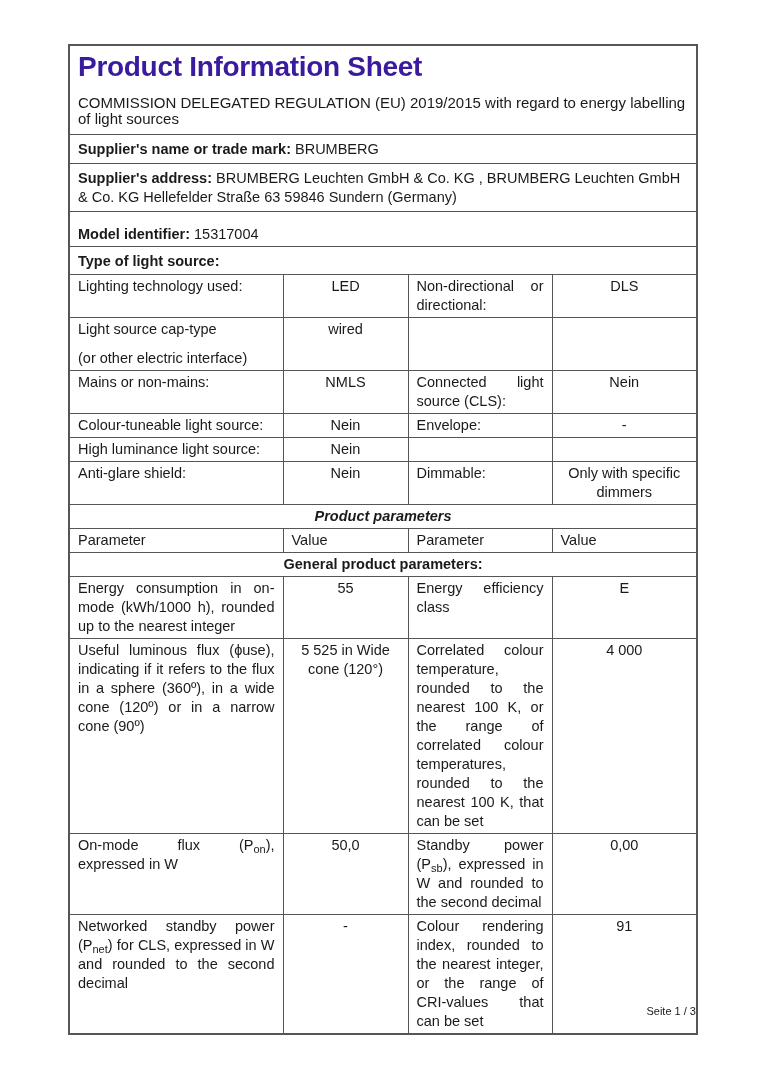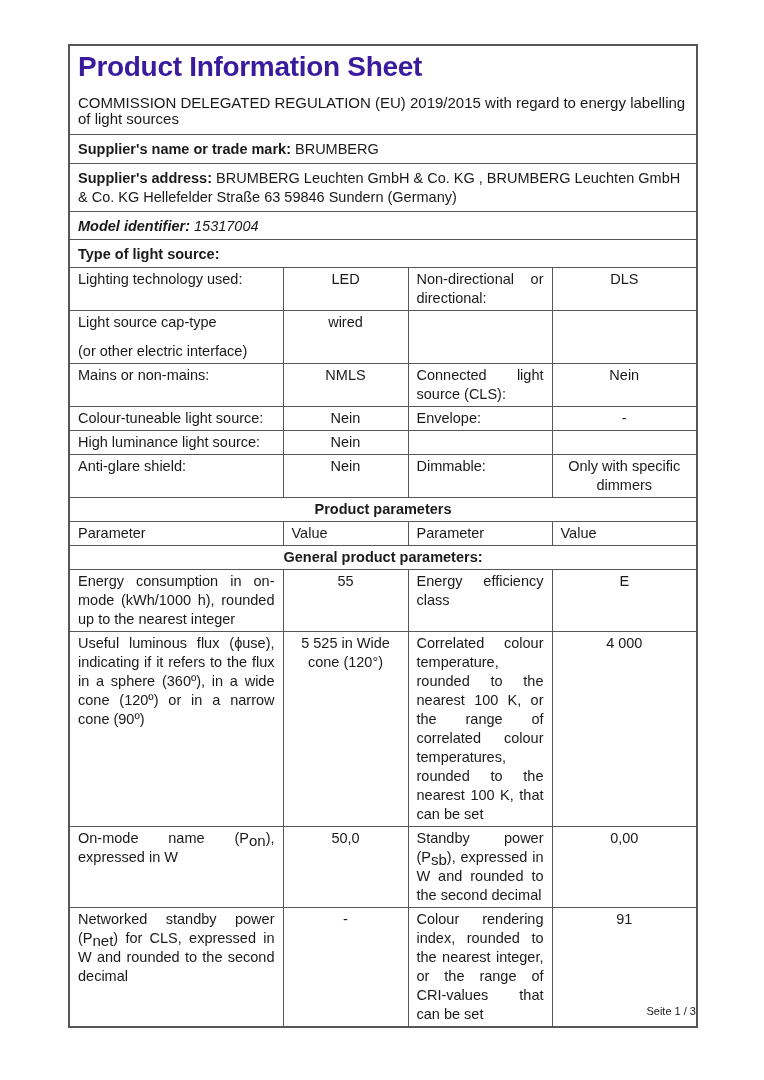--- a/index.html
+++ b/index.html
@@ -47,21 +47,21 @@
     letter-spacing: -0.3px;
   }
   .doc-reg {
     font-size: 15px;
     line-height: 16px;
   }
   .kv-label { font-weight: bold; }
   .kv-value { font-weight: normal; margin-top: 6px; }
   .cap-line2 { margin-top: 10px; }
   sub.param-sub {
-    font-size: 15px;
+    font-size: 11px;
     line-height: 0;
     vertical-align: -3px;
   }
   .footer {
     position: absolute;
     left: 68px; top: 1005px;
     width: 628px;
     text-align: right;
     font-size: 11px;
     color: #1a1a1a;
@@ -94,21 +94,21 @@
   </tr>
 
   <tr style="height:48px;">
     <td colspan="4" style="padding-top:5px;">
       <span class="kv-label">Supplier's address:</span>
       <span class="kv-value">BRUMBERG Leuchten GmbH &amp; Co. KG , BRUMBERG Leuchten GmbH &amp; Co. KG Hellefelder Straße 63 59846 Sundern (Germany)</span>
     </td>
   </tr>
 
   <tr style="height:28px;">
-    <td colspan="4" style="padding-top:5px;font-style:italic;">
+    <td colspan="4" style="padding-top:13px;">
       <span class="kv-label">Model identifier:</span>
       <span class="kv-value">15317004</span>
     </td>
   </tr>
 
   <tr style="height:28px;">
     <td colspan="4" class="b" style="padding-top:5px;">Type of light source:</td>
   </tr>
 
   <tr style="height:40px;">
@@ -149,21 +149,21 @@
     <td class="val"></td>
   </tr>
 
   <tr style="height:40px;">
     <td class="jc">Anti-glare shield:</td>
     <td class="val">Nein</td>
     <td class="jc">Dimmable:</td>
     <td class="val">Only with specific dimmers</td>
   </tr>
 
-  <tr style="height:22px;">
+  <tr style="height:22px;font-style:italic;">
     <td colspan="4" class="b center">Product parameters</td>
   </tr>
 
   <tr style="height:22px;">
     <td>Parameter</td>
     <td>Value</td>
     <td>Parameter</td>
     <td>Value</td>
   </tr>
 
@@ -179,21 +179,21 @@
   </tr>
 
   <tr style="height:188px;">
     <td class="jc">Useful luminous flux (ϕuse), indicating if it refers to the flux in a sphere (360º), in a wide cone (120º) or in a narrow cone (90º)</td>
     <td class="val">5 525 in Wide cone (120°)</td>
     <td class="jc">Correlated colour temperature, rounded to the nearest 100 K, or the range of correlated colour temperatures, rounded to the nearest 100 K, that can be set</td>
     <td class="val">4 000</td>
   </tr>
 
   <tr style="height:77px;">
-    <td class="jc"><span>On-mode name (P</span><sub class="param-sub">on</sub><span>), expressed in W</span></td>
+    <td class="jc"><span>On-mode flux (P</span><sub class="param-sub">on</sub><span>), expressed in W</span></td>
     <td class="val">50,0</td>
     <td class="jc"><span>Standby power (P</span><sub class="param-sub">sb</sub><span>), expressed in W and rounded to the second decimal</span></td>
     <td class="val">0,00</td>
   </tr>
 
   <tr style="height:115px;">
     <td class="jc"><span>Networked standby power (P</span><sub class="param-sub">net</sub><span>) for CLS, expressed in W and rounded to the second decimal</span></td>
     <td class="val">-</td>
     <td class="jc">Colour rendering index, rounded to the nearest integer, or the range of CRI-values that can be set</td>
     <td class="val">91</td>

